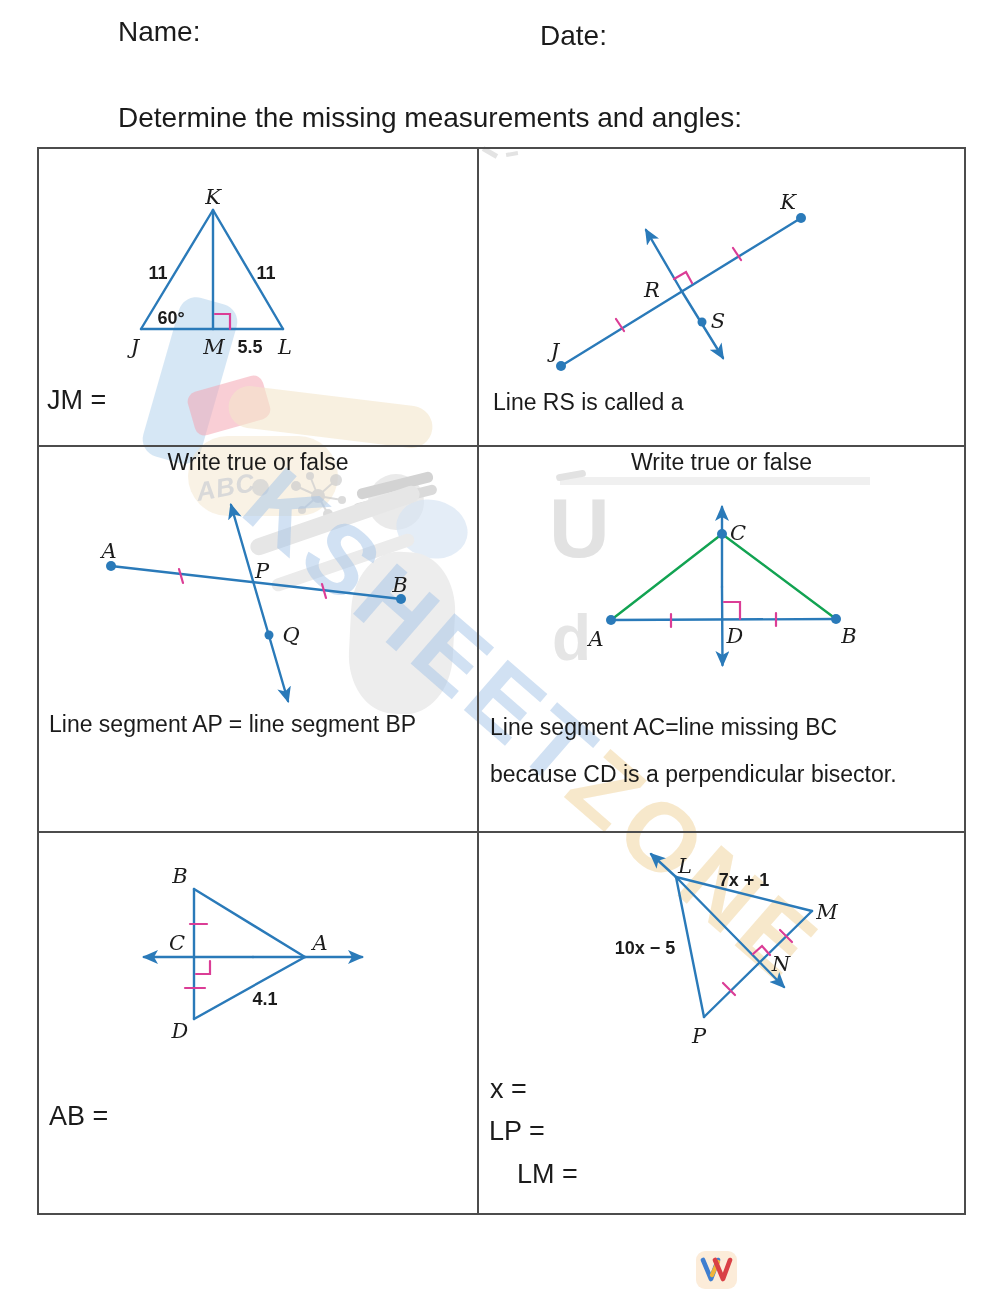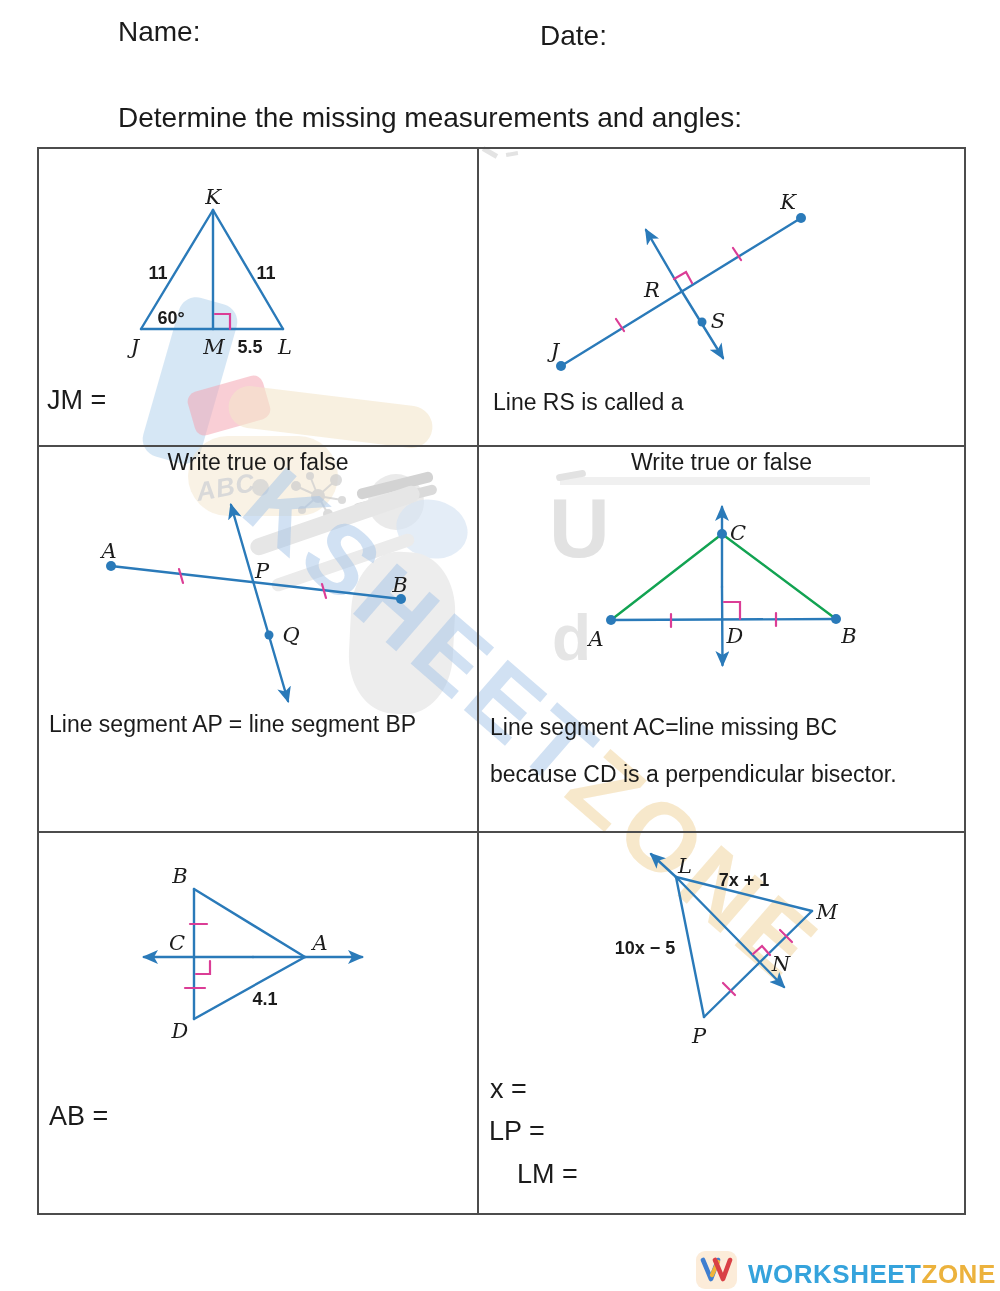--- a/index.html
+++ b/index.html
@@ -287,15 +287,14 @@
     </div>
   </div>
 
   <div class="logo-box">
     <svg width="33" height="26" viewBox="0 0 33 26" style="position:absolute;left:4px;top:6px;">
       <polyline points="3,3 11,22 18,3" fill="none" stroke="#3f7ed0" stroke-width="4.6" stroke-linecap="round" stroke-linejoin="round"></polyline>
       <line x1="12" y1="18" x2="18" y2="5" stroke="#f0b43a" stroke-width="4.2" stroke-linecap="round"></line>
       <polyline points="15,3 23,22 30,3" fill="none" stroke="#d94046" stroke-width="4.6" stroke-linecap="round" stroke-linejoin="round"></polyline>
     </svg>
   </div>
-  <div class="brand"><span class="blue">WORKSHEET</span><span class="gold">ZONE</span></div>
 
 </div>
 
 </body></html>

